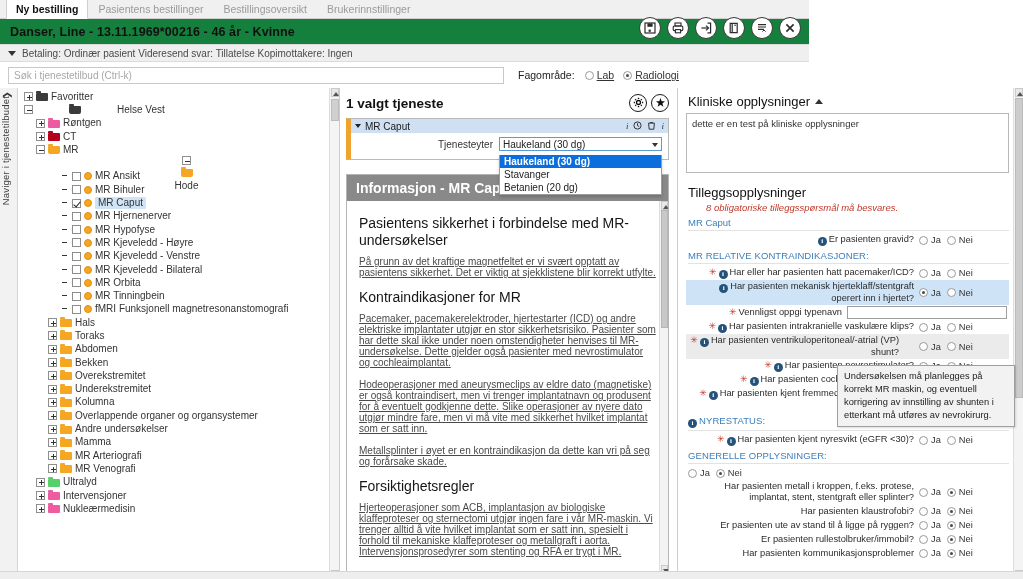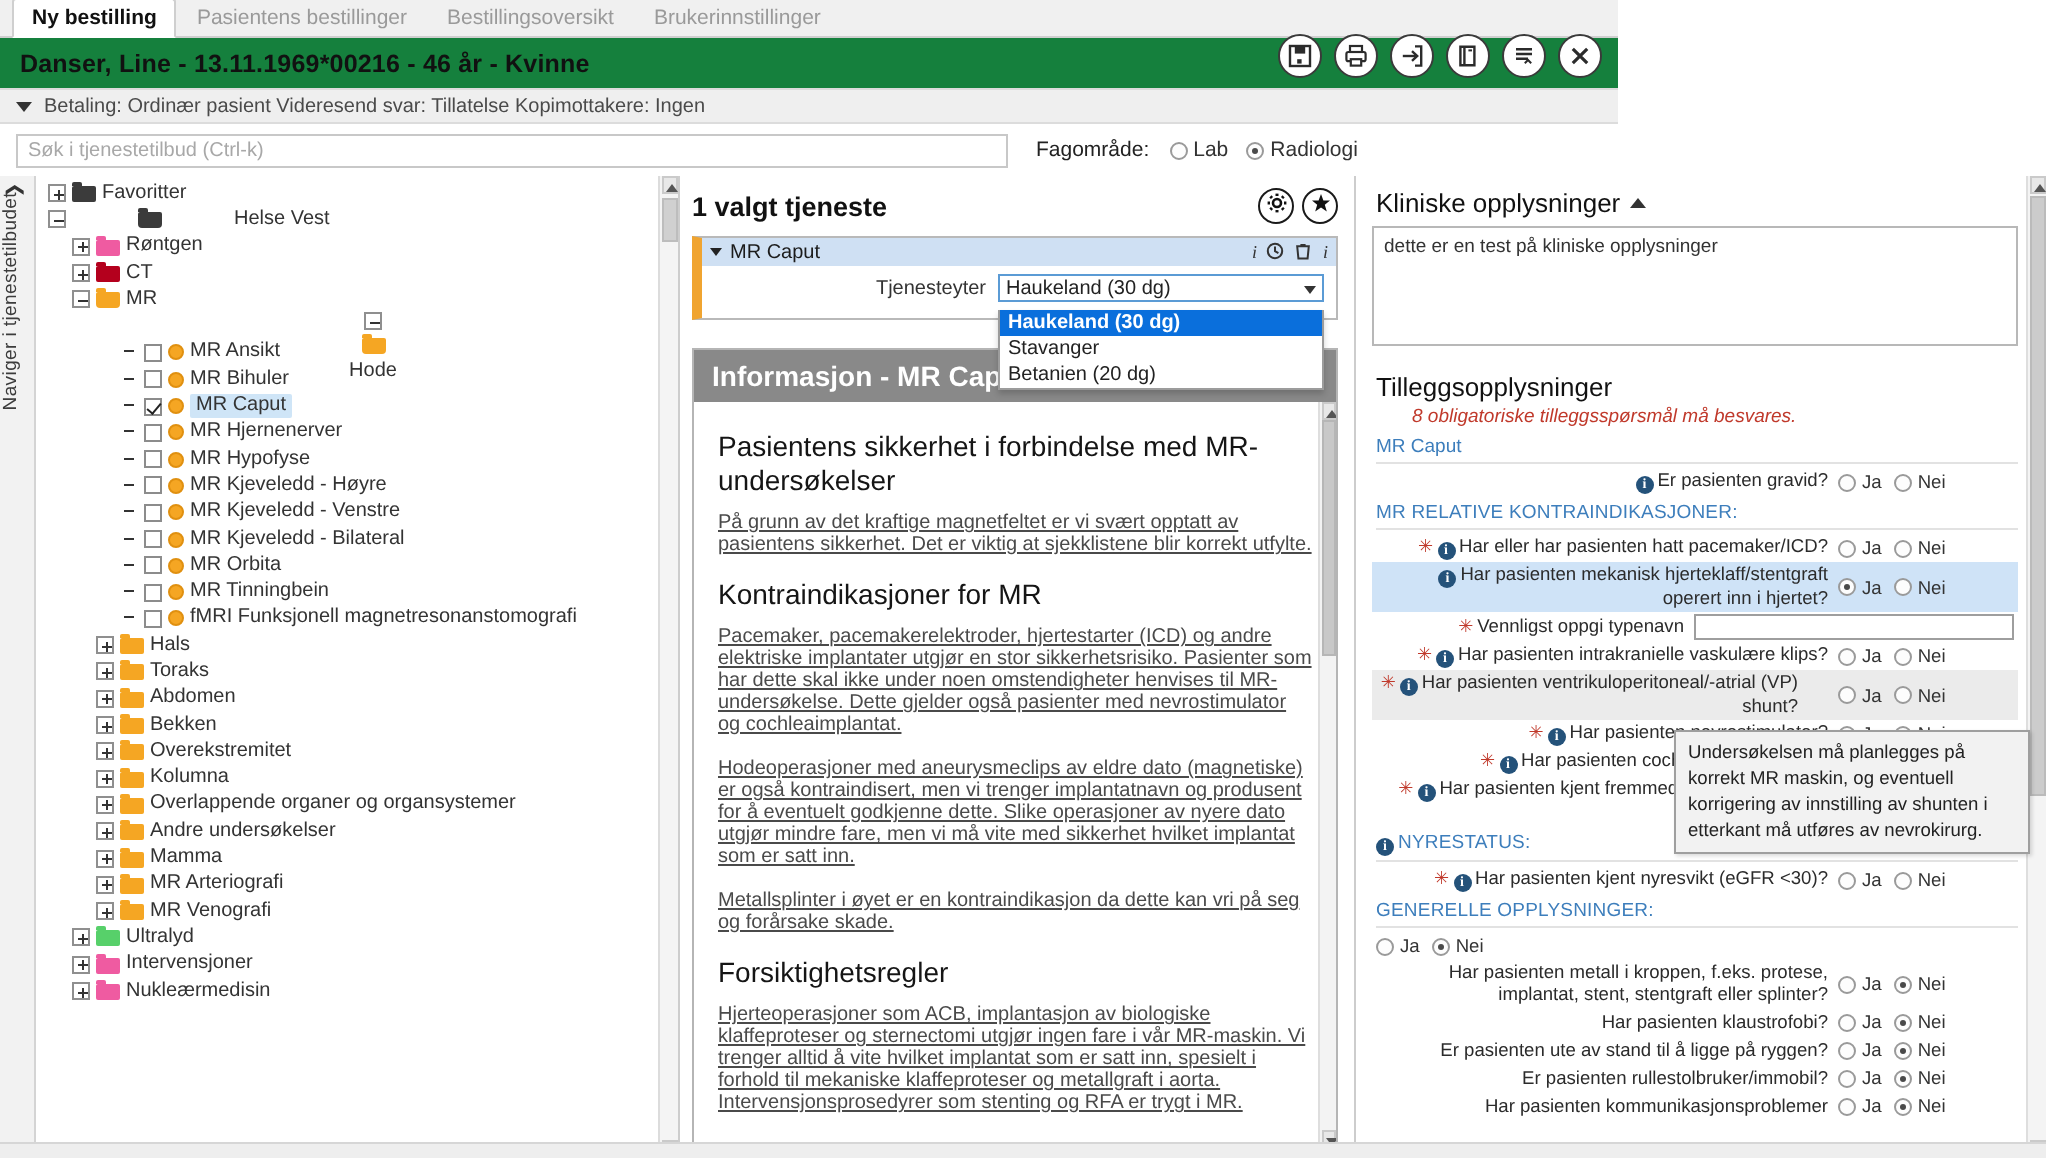--- a/index.html
+++ b/index.html
@@ -115,21 +115,21 @@
     border: 1px solid #c8c8c8;
     background: #fff;
     font-size: 10px;
     padding: 0 5px;
     color: #333;
     font-family: "Liberation Sans", sans-serif;
   }
   .search-input::placeholder { color: #a8a8a8; }
   .fagomrade-label { font-size: 10.5px; color: #222; margin-left: 4px; }
   .radio-group { display: flex; align-items: center; gap: 9px; font-size: 10.5px; }
-  .radio-group label { display:flex; align-items:center; gap:3px; color:#333; cursor:pointer; }
+  .radio-group label { display:flex; align-items:center; gap:3px; color:#333; cursor:pointer;text-decoration:underline; }
 
   .rb {
     width: 9px; height: 9px;
     border-radius: 50%;
     border: 1px solid #9a9a9a;
     background: #fdfdfd;
     display: inline-block;
     position: relative;
     flex: none;
   }
@@ -791,20 +791,27 @@
             <span class="folder">
               <i style="background: rgb(245, 166, 35);"></i>
             </span>
             <span class="lbl">Overekstremitet</span>
           </div>
           <div class="tnode" style="padding-left: 30px;">
             <span class="expander plus"></span>
             <span class="folder">
               <i style="background: rgb(245, 166, 35);"></i>
             </span>
+            <span class="lbl">Underekstremitet</span>
+          </div>
+          <div class="tnode" style="padding-left: 30px;">
+            <span class="expander plus"></span>
+            <span class="folder">
+              <i style="background: rgb(245, 166, 35);"></i>
+            </span>
             <span class="lbl">Kolumna</span>
           </div>
           <div class="tnode" style="padding-left: 30px;">
             <span class="expander plus"></span>
             <span class="folder">
               <i style="background: rgb(245, 166, 35);"></i>
             </span>
             <span class="lbl">Overlappende organer og organsystemer</span>
           </div>
           <div class="tnode" style="padding-left: 30px;">

